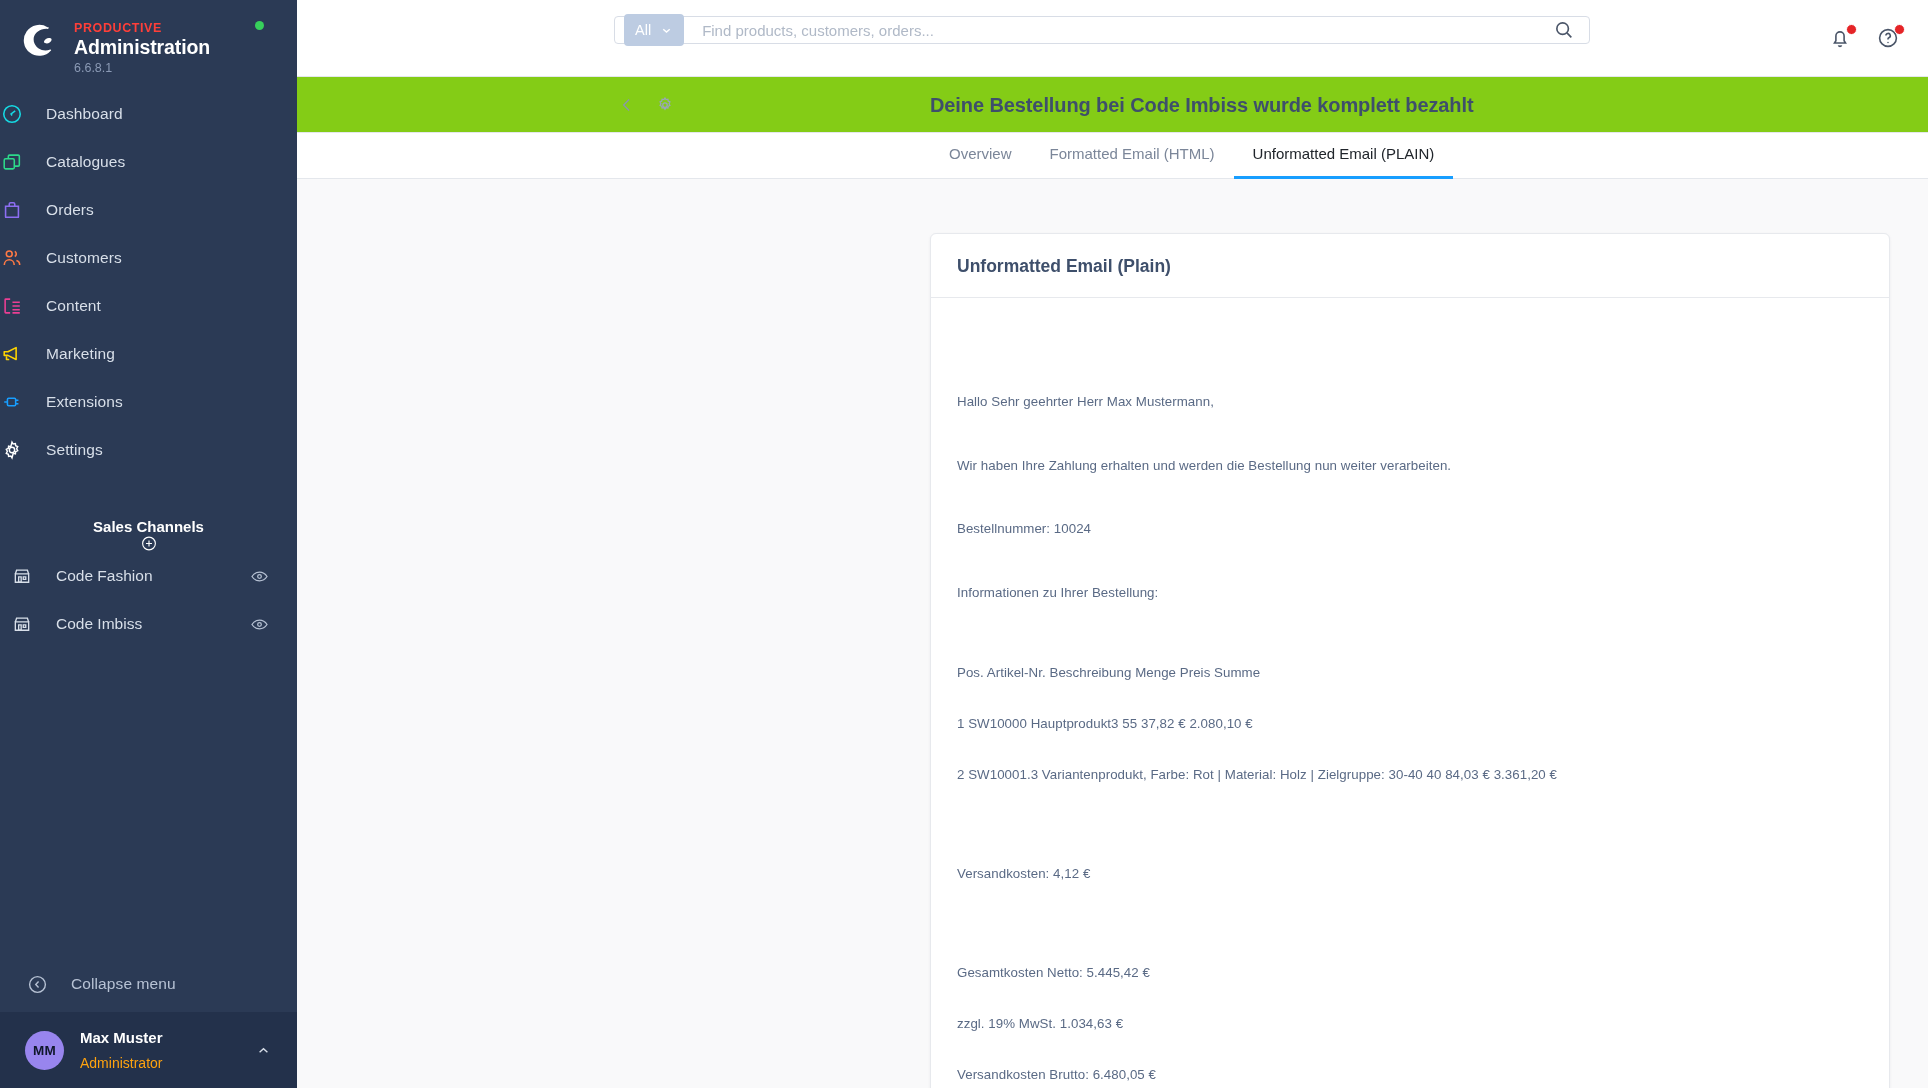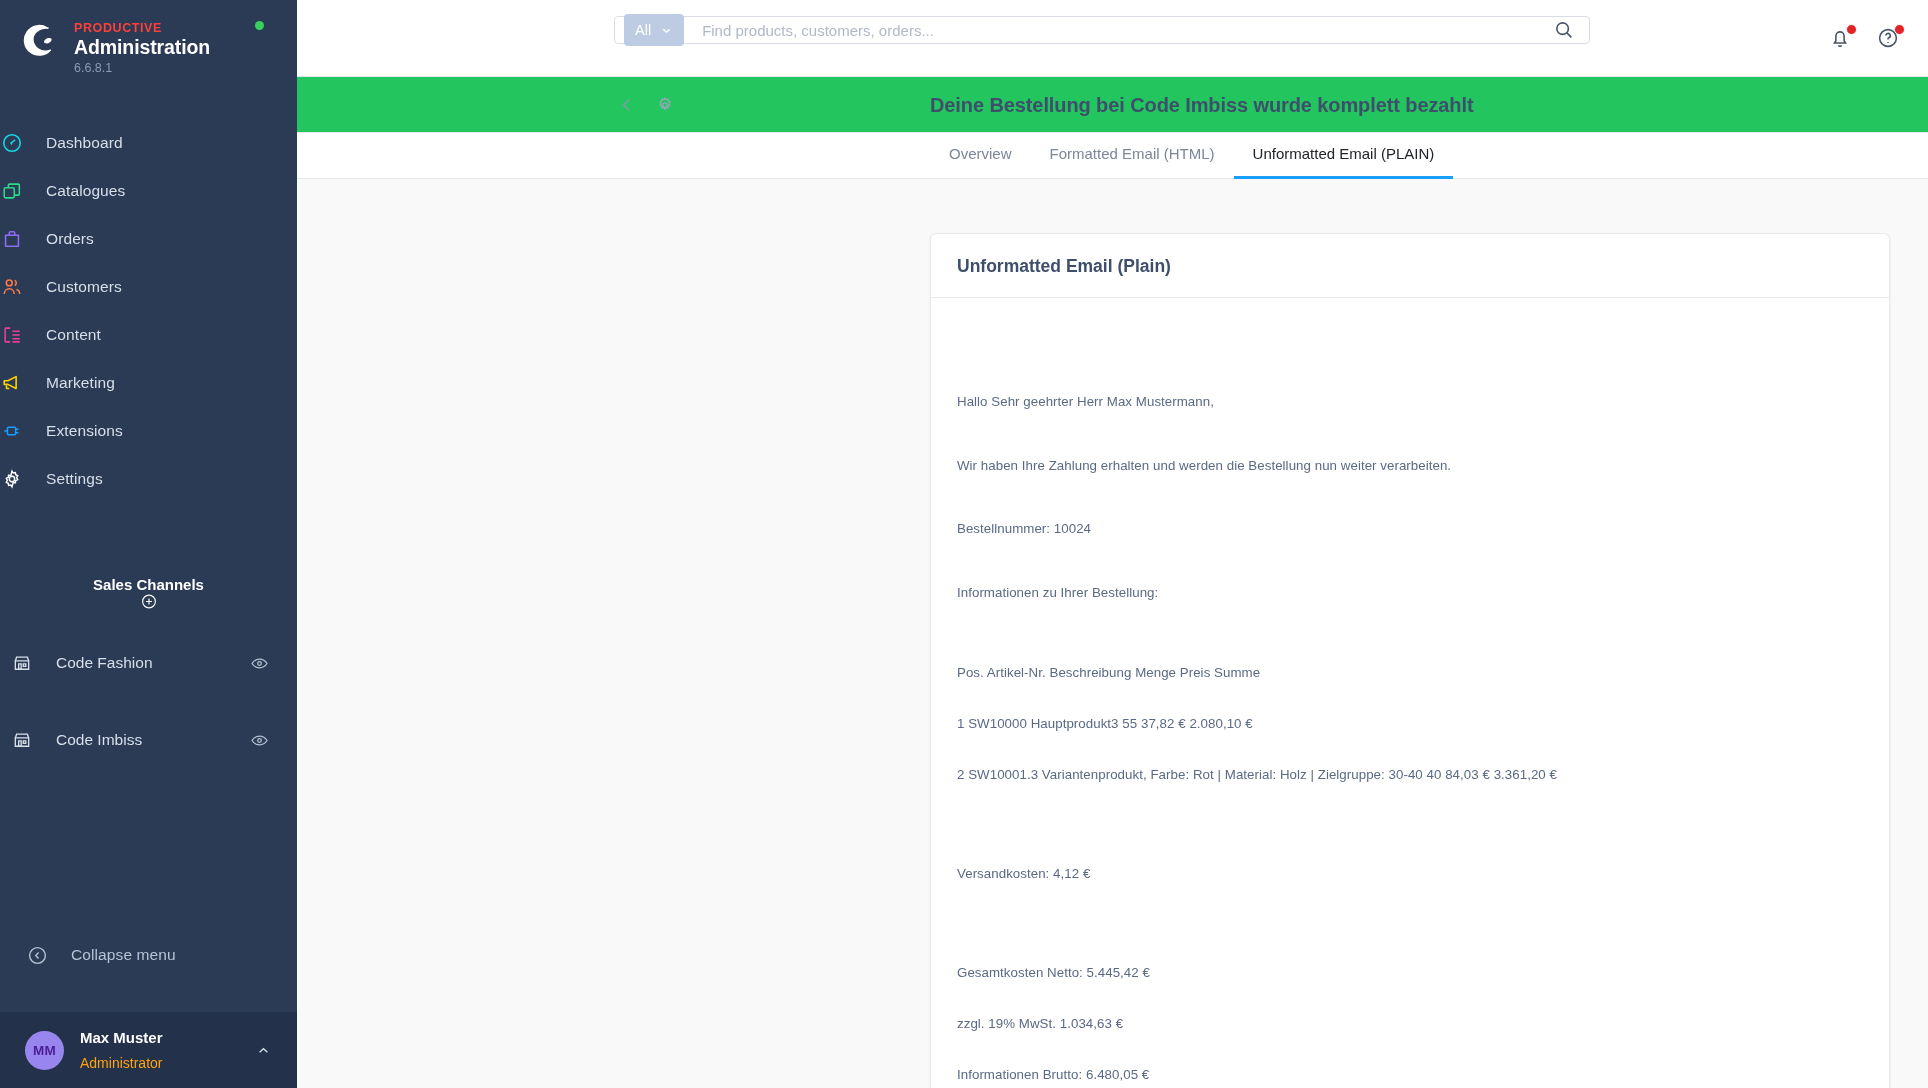--- a/index.html
+++ b/index.html
@@ -10,21 +10,21 @@
     overflow: hidden;
   }
   .app { display: flex; width: 1928px; height: 1088px; }
 
   
   .sidebar {
     width: 297px; height: 1088px;
     background: #2b3a55;
     flex: 0 0 297px;
     position: relative;
-    display: flex; flex-direction: column; gap: 29px;
+    display: flex; flex-direction: column;
   }
   .sb-head {
     display: flex; align-items: flex-start;
     padding: 20px 0 0 20px; height: 84px;
     position: relative;
   }
   .sb-logo { width: 40px; height: 40px; margin-right: 14px; flex: 0 0 40px; }
   .sb-titles { padding-top: 1px; }
   .sb-prod {
     color: #ff3f39; font-size: 12.5px; font-weight: bold;
@@ -70,21 +70,21 @@
   }
   .sb-collapse .sb-lbl { color: #b7c2d4; }
 
   .sb-user {
     display: flex; align-items: center;
     height: 76px; padding: 0 25px;
     background: #23314b; cursor: pointer;
   }
   .sb-av {
     width: 39px; height: 39px; border-radius: 50%;
-    background: #9885ee; color: #4c1d95;
+    background: #9885ee; color: #0f172a;
     display: flex; align-items: center; justify-content: center;
     font-size: 13.5px; font-weight: bold; letter-spacing: .3px;
     flex: 0 0 39px; margin-right: 16px;
   }
   .sb-u-name { color: #fff; font-size: 15px; font-weight: bold; line-height: 19px; }
   .sb-u-role { color: #ffa30f; font-size: 14px; line-height: 18px; margin-top: 7px; }
   .sb-u-ch { margin-left: auto; }
 
   
   .main { flex: 1; display: flex; flex-direction: column; min-width: 0; }
@@ -120,21 +120,21 @@
     display: flex; align-items: center; gap: 22px;
   }
   .top-ic { position: relative; width: 26px; height: 26px; cursor: pointer; }
   .badge {
     position: absolute; right: -3px; top: -2px;
     width: 11px; height: 11px; border-radius: 50%;
     background: #e52427; border: 1.5px solid #fff;
   }
 
   .pagehead {
-    background: #22c55e; height: 55px;
+    background: #84cc16; height: 55px;
     display: flex; align-items: center; position: relative;
     flex: 0 0 55px;
     text-align: right;
   }
   .ph-left { display: flex; align-items: center; gap: 18px; padding-left: 320px; }
   .ph-ic { width: 20px; height: 20px; cursor: pointer; }
   .ph-title {
     position: absolute; left: 633px; top: 50%;
     transform: translateY(-50%);
     font-size: 20px; font-weight: bold; color: #3e4f6b;
@@ -421,21 +421,21 @@
             <p>Informationen zu Ihrer Bestellung:</p>
 
             <p class="tight">Pos. Artikel-Nr. Beschreibung Menge Preis Summe</p>
             <p class="tight">1 SW10000 Hauptprodukt3 55 37,82 € 2.080,10 €</p>
             <p class="gap">2 SW10001.3 Variantenprodukt, Farbe: Rot | Material: Holz | Zielgruppe: 30-40 40 84,03 € 3.361,20 €</p>
 
             <p class="gap">Versandkosten: 4,12 €</p>
 
             <p class="tight">Gesamtkosten Netto: 5.445,42 €</p>
             <p class="tight">zzgl. 19% MwSt. 1.034,63 €</p>
-            <p class="gap">Informationen Brutto: 6.480,05 €</p>
+            <p class="gap">Versandkosten Brutto: 6.480,05 €</p>
 
             
             
 
             
 
             
             
             
             

